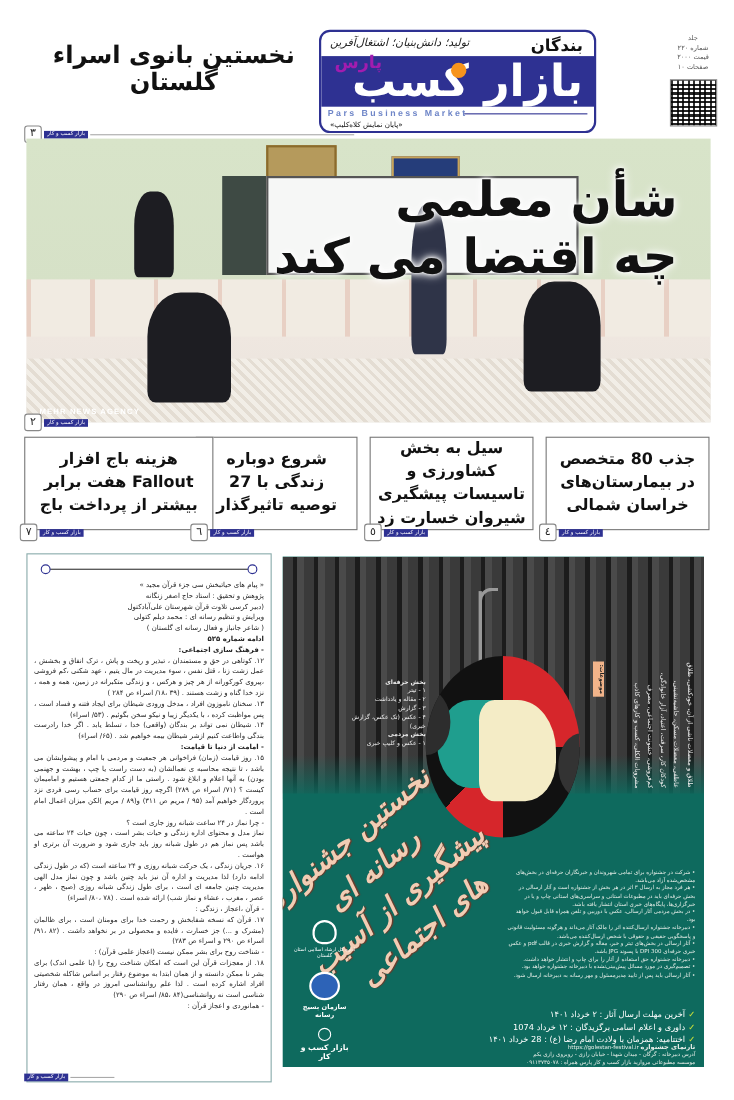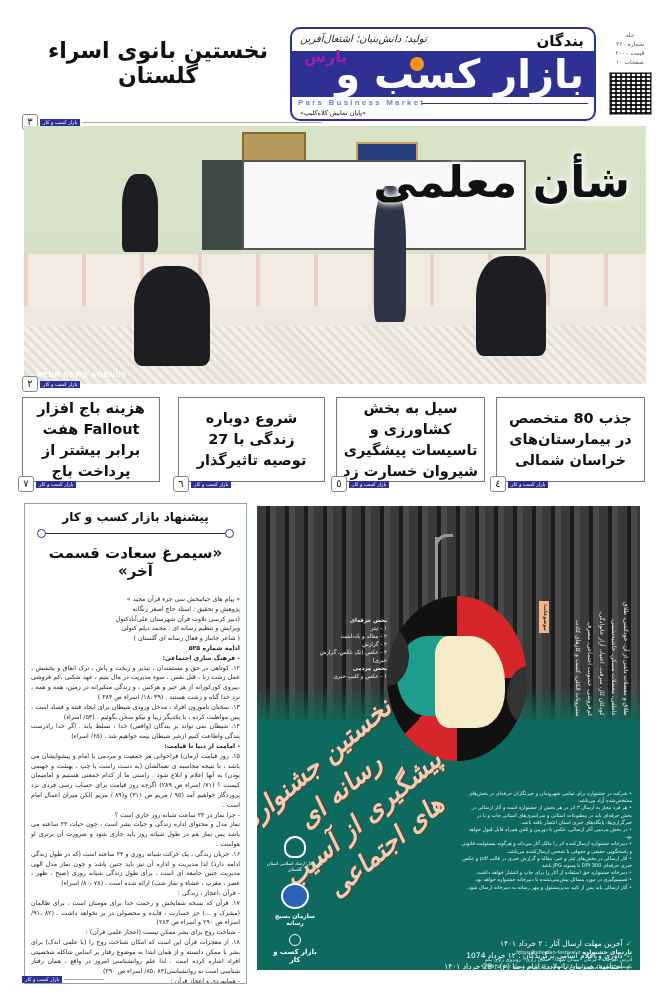--- a/index.html
+++ b/index.html
@@ -1,20 +1,20 @@
 <!DOCTYPE html>
 <html><head>
 <meta charset="utf-8">
 <style>
   * { box-sizing: border-box; margin: 0; padding: 0; }
   body { width: 667px; height: 1000px; background: #fff; font-family: "DejaVu Sans", sans-serif; position: relative; overflow: hidden; direction: rtl; }
 
   
   .top-headline { position: absolute; left: 44px; top: 38px; width: 228px; text-align: center; font-weight: 900; font-size: 22px; color: #111; font-family: "DejaVu Sans", sans-serif; letter-spacing: -0.5px; }
-  .masthead { position: absolute; left: 290px; top: 27px; width: 306px; height: 94px; border: 2px solid #2e3192; border-radius: 10px; background: #fff; overflow: hidden; }
+  .masthead { position: absolute; left: 290px; top: 27px; width: 252px; height: 94px; border: 2px solid #2e3192; border-radius: 10px; background: #fff; overflow: hidden; }
   .mh-slogan { position: absolute; left: 8px; top: 4px; font-size: 10px; font-style: italic; color: #222; font-family: "DejaVu Serif", serif; }
   .mh-ruzname { position: absolute; right: 10px; top: 3px; font-size: 15px; font-weight: 900; color: #111; }
   .mh-band { position: absolute; left: 0; right: 0; top: 22px; height: 46px; background: #2e3192; }
   .mh-logo { position: absolute; right: 10px; top: 20px; font-size: 40px; font-weight: 900; color: #fff; line-height: 50px; letter-spacing: -1px; }
   .mh-dot { position: absolute; left: 118px; top: 28px; width: 14px; height: 14px; border-radius: 50%; background: #f7941d; }
   .mh-pars { position: absolute; left: 12px; top: 18px; font-size: 16px; color: #a21caf; font-weight: bold; }
   .mh-en { position: absolute; left: 6px; top: 69px; font-size: 8px; color: #6f86c8; letter-spacing: 2.2px; direction: ltr; font-family: "Liberation Sans", sans-serif; font-weight: bold; }
   .mh-en-line { position: absolute; left: 130px; right: 6px; top: 74px; height: 1px; background: #2e3192; }
   .mh-info { position: absolute; right: 8px; top: 79px; font-size: 7px; color: #111; white-space: nowrap; }
   .mh-issue { font-size: 11px; font-weight: 900; }
@@ -37,21 +37,21 @@
   
   .hero { position: absolute; left: 24px; top: 126px; width: 622px; height: 258px; overflow: hidden;
           background: linear-gradient(180deg, #d8e4c9 0%, #d6e1c7 52%, #e9ddd2 56%, #efe7e0 70%, #e7e3dc 100%); }
   .wall-band { position: absolute; left: 0; right: 0; top: 128px; height: 52px; background: repeating-linear-gradient(90deg, #e8d0c4 0 4px, #f1ebe2 4px 58px); }
   .floor { position: absolute; left: 0; right: 0; top: 200px; bottom: 0; background: repeating-linear-gradient(45deg, #e4ddd3 0 3px, #f2eee7 3px 7px); }
   .board-dark { position: absolute; left: 178px; top: 34px; width: 40px; height: 90px; background: #3e4a44; }
   .board { position: absolute; left: 218px; top: 34px; width: 284px; height: 90px; background: #f6f7f6; border: 2px solid #555; }
   .frame1 { position: absolute; left: 218px; top: 6px; width: 64px; height: 46px; background: #b59a5c; border: 2px solid #8b6b2c; }
   .frame2 { position: absolute; left: 332px; top: 16px; width: 62px; height: 22px; background: #253d7a; border: 2px solid #c7a45a; }
   .person { position: absolute; background: #1d1d22; border-radius: 40% 40% 10% 10%; }
-  .hero-title { position: absolute; right: 16px; top: 30px; text-align: right; font-weight: 900; font-size: 44px; line-height: 52px; color: #111; text-shadow: 0 0 2px #fff, 0 0 6px #fff, 0 0 10px #fff; }
+  .hero-title { position: absolute; right: 30px; top: 30px; text-align: right; font-weight: 900; font-size: 44px; line-height: 52px; color: #111; text-shadow: 0 0 2px #fff, 0 0 6px #fff, 0 0 10px #fff; }
   .mehr { position: absolute; left: 12px; bottom: 6px; font-size: 7px; color: #fff; font-weight: bold; letter-spacing: 1px; direction: ltr; font-family: "Liberation Sans", sans-serif; }
 
   
   .teaser { position: absolute; top: 397px; height: 85px; border: 1px solid #777; background: #fff; display: flex; align-items: center; justify-content: center; text-align: center; padding: 4px 6px; }
   .teaser-text { font-weight: 900; font-size: 14.5px; line-height: 21px; color: #111; }
 
   
   .article { position: absolute; left: 24px; top: 503px; width: 223px; height: 481px; border: 1px solid #8aa; background: #fff; padding: 4px 6px; overflow: hidden; }
   .art-head { text-align: center; font-size: 12px; font-weight: 900; color: #111; margin-top: 2px; }
   .art-rule { position: relative; height: 10px; margin: 4px 0 6px; }
@@ -73,21 +73,21 @@
   .apple-bite-l { position: absolute; left: -22px; top: 30px; width: 44px; height: 60px; border-radius: 50%; background: #2d2d2d; }
   .apple-bite-r { position: absolute; right: -24px; top: 70px; width: 44px; height: 60px; border-radius: 50%; background: #333; }
   .stem { position: absolute; left: 178px; top: 28px; width: 18px; height: 66px; border: 3px solid #999; border-bottom: none; border-right: none; border-radius: 12px 0 0 0; }
   .stem::after { content: ""; position: absolute; left: -3px; top: 0; width: 3px; height: 66px; background: #999; }
   .p-sections { position: absolute; left: 50px; top: 110px; width: 80px; text-align: right; font-size: 5.5px; line-height: 8px; color: #eee; }
   .p-sections .h { font-weight: bold; }
   .p-topics-tag { position: absolute; left: 282px; top: 95px; width: 10px; height: 32px; background: #f2b48a; color: #222; font-size: 5px; writing-mode: vertical-rl; text-align: center; font-weight: bold; }
   .p-topics { position: absolute; left: 295px; top: 95px; width: 80px; height: 115px; color: #eee; font-size: 6px; line-height: 12px; writing-mode: vertical-rl; overflow: hidden; }
   .p-calli { position: absolute; left: 12px; top: 220px; width: 200px; height: 200px; color: #f2cdb4; font-family: "DejaVu Serif", serif; font-style: italic; font-weight: bold; font-size: 26px; line-height: 36px; transform: rotate(-40deg); transform-origin: center; text-align: center; text-shadow: 1px 1px 1px #6b3a2a; }
   .p-rules { position: absolute; left: 203px; top: 284px; width: 172px; font-size: 5px; line-height: 7.2px; color: #e8efe9; text-align: right; }
-  .p-dates { position: absolute; left: 150px; top: 410px; width: 225px; font-size: 7.5px; line-height: 11.5px; color: #fff; text-align: right; margin-top: 22px; }
+  .p-dates { position: absolute; left: 150px; top: 410px; width: 225px; font-size: 7.5px; line-height: 11.5px; color: #fff; text-align: right; }
   .check { color: #c8e03a; font-weight: bold; margin-left: 3px; }
   .p-contact { position: absolute; left: 150px; top: 443px; width: 225px; font-size: 5px; line-height: 6.8px; color: #e8efe9; text-align: right; }
   .p-contact .h { font-weight: bold; font-size: 6px; }
   .p-logos { position: absolute; left: 10px; top: 330px; width: 56px; text-align: center; color: #fff; }
   .emblem { width: 22px; height: 22px; margin: 0 auto; border: 2px solid #fff; border-radius: 50% 50% 40% 40%; }
   .logo-small { font-size: 4.5px; line-height: 6px; margin: 3px 0 10px; }
   .basij { width: 28px; height: 26px; margin: 0 auto; background: #2d63b7; border: 2px solid #fff; border-radius: 50%; }
   .logo-label { font-size: 6px; font-weight: bold; margin: 3px 0 8px; }
   .bk-circle { width: 12px; height: 12px; margin: 0 auto; border: 1px solid #fff; border-radius: 50%; }
   .bk-label { font-size: 7px; font-weight: 900; margin-top: 2px; }
@@ -129,39 +129,40 @@
   <div class="frame1"></div>
   <div class="frame2"></div>
   <div class="board-dark"></div>
   <div class="board"></div>
   <div class="person" style="left:98px; top:48px; width:36px; height:78px;"></div>
   <div class="person" style="left:350px; top:60px; width:32px; height:136px; background:#2f3448;"></div>
   <div class="person" style="left:110px; top:140px; width:76px; height:100px;"></div>
   <div class="person" style="left:452px; top:130px; width:70px; height:100px;"></div>
   <div class="hero-title">
     <div>شأن معلمی</div>
+    <div>چه اقتضا می کند</div>
   </div>
   <div class="mehr">MEHR NEWS AGENCY</div>
 </div>
 
 <div class="page-tag" style="left:22px; top:376px;">
   <div class="page-num">۲</div>
   <div class="page-brand">بازار کسب و کار</div>
 </div>
 
 <div class="teaser" style="left:496px; width:149px;">
   <div class="teaser-text">جذب 80 متخصص در بیمارستان‌های خراسان شمالی</div>
 </div>
 <div class="teaser" style="left:336px; width:149px;">
   <div class="teaser-text">سیل به بخش کشاورزی و تاسیسات پیشگیری شیروان خسارت زد</div>
 </div>
 <div class="teaser" style="left:178px; width:147px;">
   <div class="teaser-text">شروع دوباره زندگی با 27 توصیه تاثیرگذار</div>
 </div>
-<div class="teaser" style="left:22px; width:138px;">
+<div class="teaser" style="left:22px; width:172px;">
   <div class="teaser-text">هزینه باج افزار Fallout هفت برابر بیشتر از پرداخت باج</div>
 </div>
 
 <div class="page-tag" style="left:490px; top:476px;">
   <div class="page-num">٤</div>
   <div class="page-brand">بازار کسب و کار</div>
 </div>
 <div class="page-tag" style="left:331px; top:476px;">
   <div class="page-num">٥</div>
   <div class="page-brand">بازار کسب و کار</div>
@@ -169,26 +170,24 @@
 <div class="page-tag" style="left:173px; top:476px;">
   <div class="page-num">٦</div>
   <div class="page-brand">بازار کسب و کار</div>
 </div>
 <div class="page-tag" style="left:18px; top:476px;">
   <div class="page-num">٧</div>
   <div class="page-brand">بازار کسب و کار</div>
 </div>
 
 <div class="article">
-  <div class="art-head">پیشنهاد بازار کسب و کار</div>
   <div class="art-rule">
     <span class="rule-dot" style="left:6px;"></span>
     <span class="rule-dot" style="right:6px;"></span>
   </div>
-  <div class="art-title">«سیمرغ سعادت قسمت آخر»</div>
   <div class="art-body">
     <p>« پیام های حیاتبخش سی جزء قرآن مجید »</p>
     <p>پژوهش و تحقیق : استاد حاج اصغر زنگانه</p>
     <p>(دبیر کرسی تلاوت قرآن شهرستان علی‌آبادکتول</p>
     <p>ویرایش و تنظیم رسانه ای : محمد دیلم کتولی</p>
     <p>( شاعر جانباز و فعال رسانه ای گلستان )</p>
     <p class="b">ادامه شماره ۵۲۵</p>
     <p class="b">- فرهنگ سازی اجتماعی:</p>
     <p>۱۲. کوتاهی در حق و مستمندان ، تبذیر و ریخت و پاش ، ترک انفاق و بخشش ، عمل زشت زنا ، قتل نفس ، سوء مدیریت در مال یتیم ، عهد شکنی ،کم فروشی ،پیروی کورکورانه از هر چیز و هرکس ، و زندگی متکبرانه در زمین، همه و همه ، نزد خدا گناه و زشت هستند . (۳۹ ،۱۸/ اسراء ص ۲۸۴ )</p>
     <p>۱۳. سخنان ناموزون افراد ، مدخل ورودی شیطان برای ایجاد فتنه و فساد است ، پس مواظبت کرده ، با یکدیگر زیبا و نیکو سخن بگوئیم . (۵۳/ اسراء)</p>

